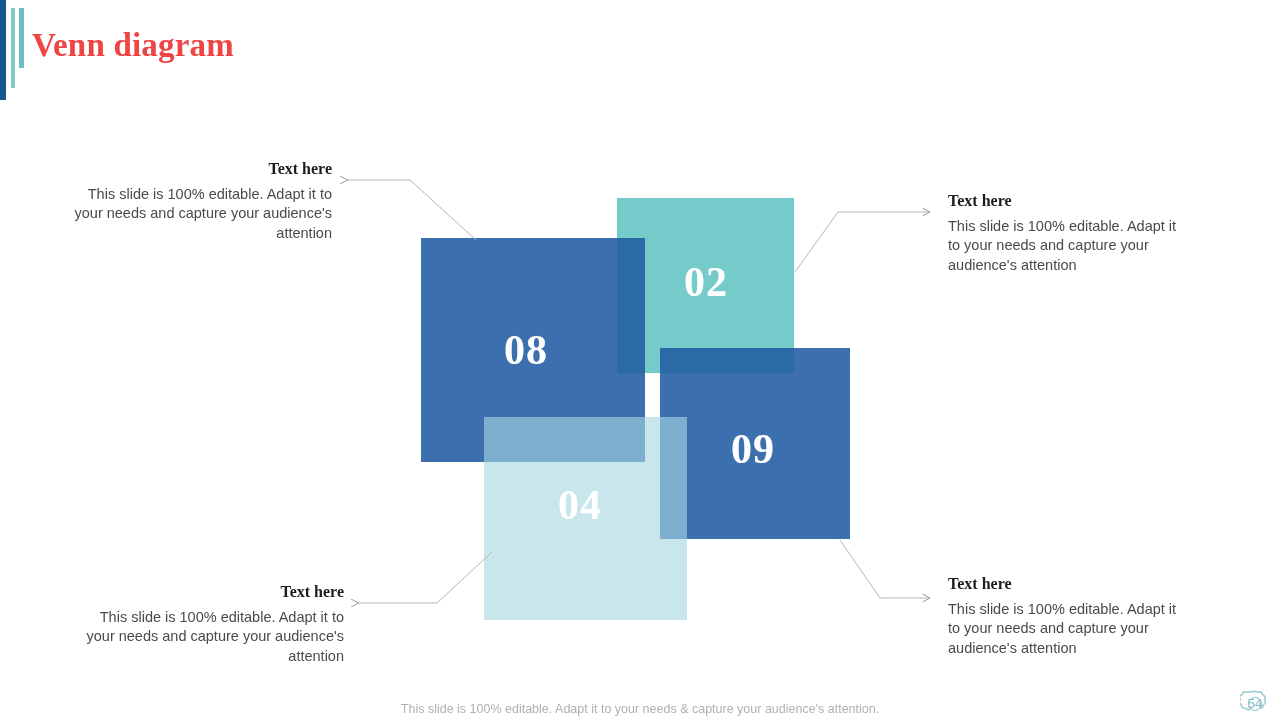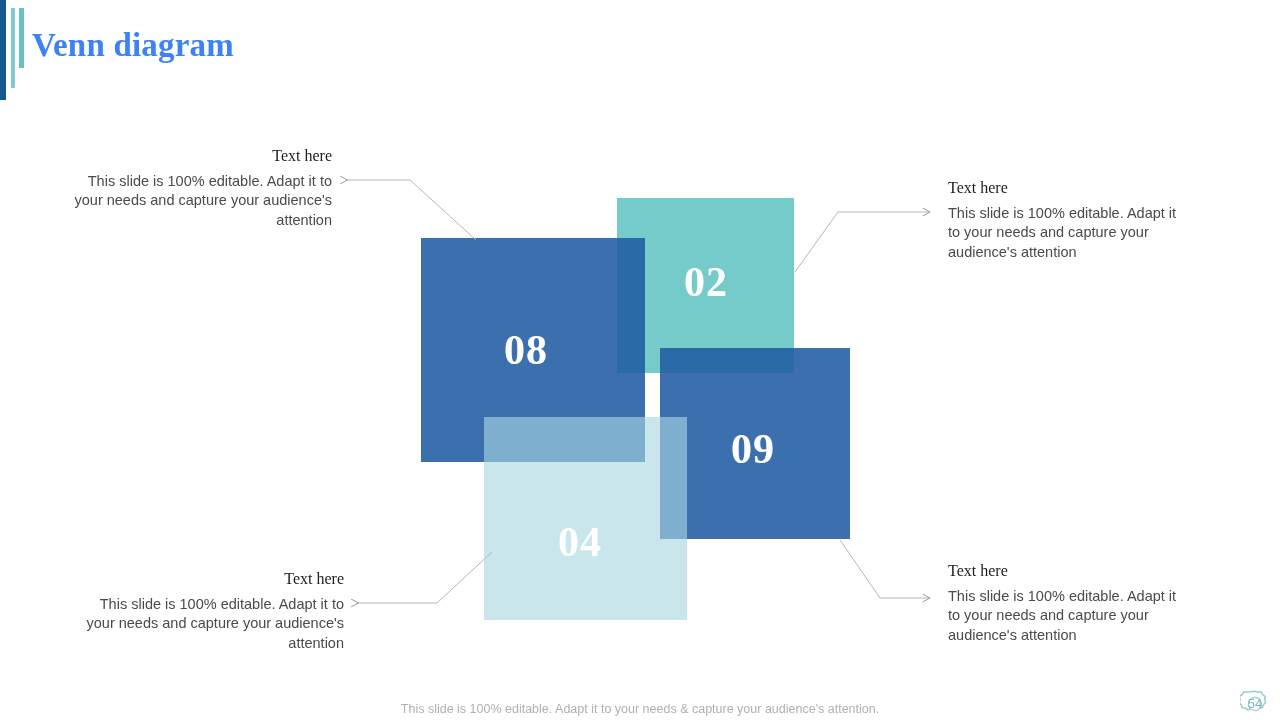--- a/index.html
+++ b/index.html
@@ -44,21 +44,21 @@
   }
 
   .page-title {
     position: absolute;
     left: 32px;
     top: 27px;
     font-family: "Liberation Serif", serif;
     font-weight: bold;
     font-size: 33px;
     letter-spacing: 0.2px;
-    color: #3b82f6;
+    color: #ef4444;
     white-space: nowrap;
   }
 
   
   .diagram {
     position: absolute;
     left: 0;
     top: 0;
     width: 1280px;
     height: 720px;
@@ -84,42 +84,42 @@
   .sq-04 { left: 484px; top: 417px; width: 203px; height: 203px; background: rgba(168,214,226,0.62); }
 
   
   .ov { position: absolute; }
   .ov-01-02 { left: 617px; top: 238px; width: 28px; height: 135px; background: #2a6aa6; }
   .ov-02-03 { left: 660px; top: 348px; width: 134px; height: 25px; background: #2a6aa6; }
 
   .num-01 { left: 504px; top: 329px; }
   .num-02 { left: 684px; top: 261px; }
   .num-03 { left: 731px; top: 428px; }
-  .num-04 { left: 558px; top: 521px; }
+  .num-04 { left: 558px; top: 484px; }
 
   
   .connectors {
     position: absolute;
     left: 0;
     top: 0;
     width: 1280px;
     height: 720px;
     pointer-events: none;
   }
 
   
   .callout {
     position: absolute;
   }
   .callout-title {
     font-family: "Liberation Serif", serif;
-    font-weight: normal;
+    font-weight: bold;
     font-size: 16px;
     color: #1d1d1d;
-    margin: 3px 0 7px 0;
+    margin: 16px 0 7px 0;
     line-height: 1.1;
   }
   .callout-body {
     font-family: "Liberation Sans", sans-serif;
     font-size: 14.5px;
     line-height: 1.36;
     color: #4a4a4a;
     margin: 0;
   }
   .align-right { text-align: right; }

